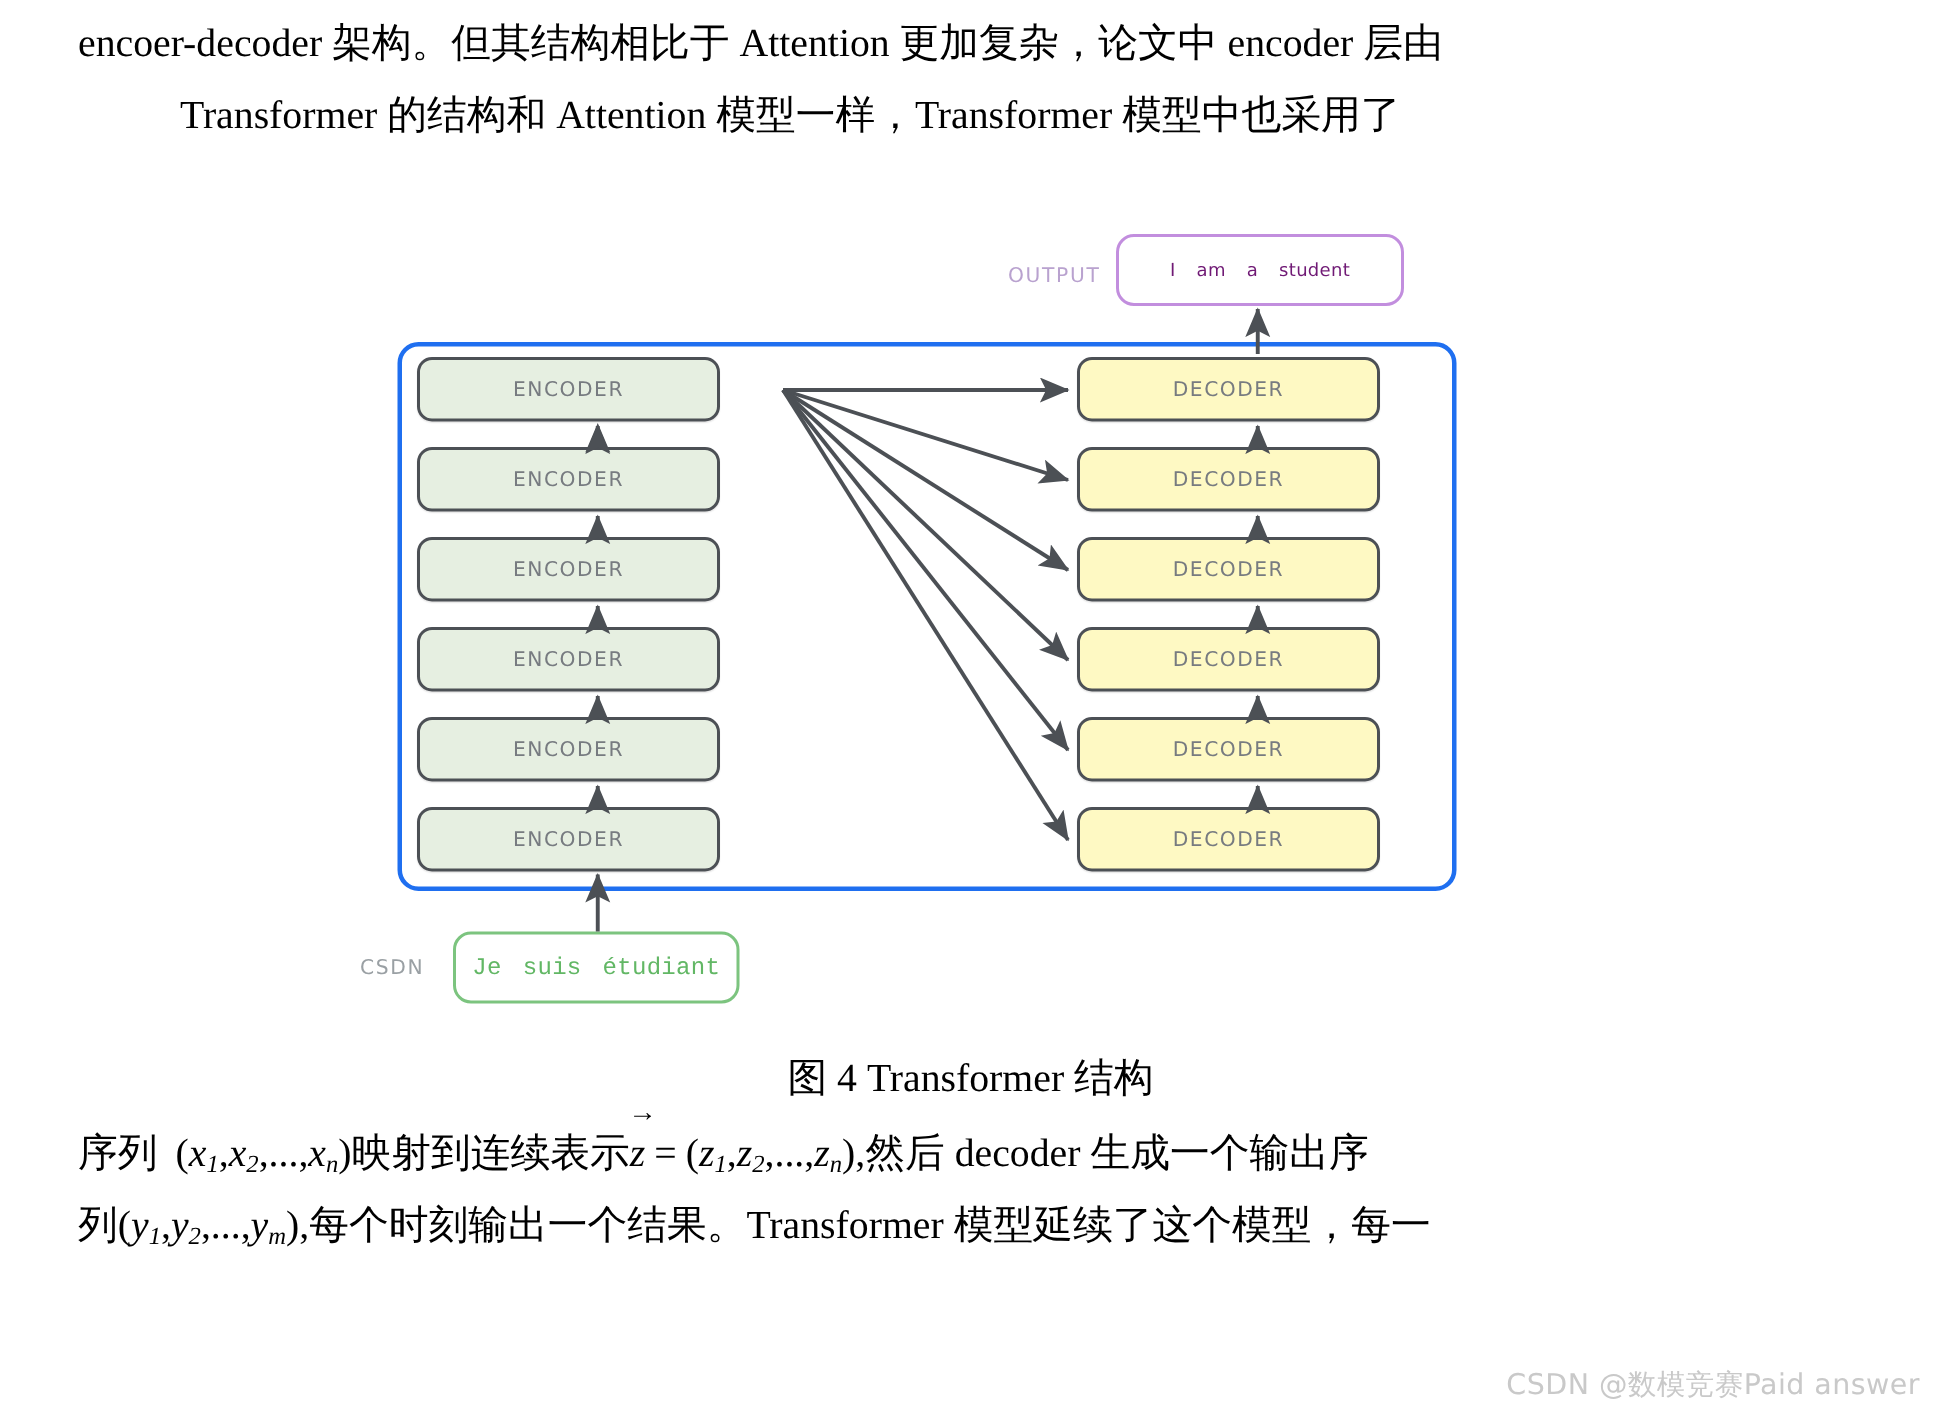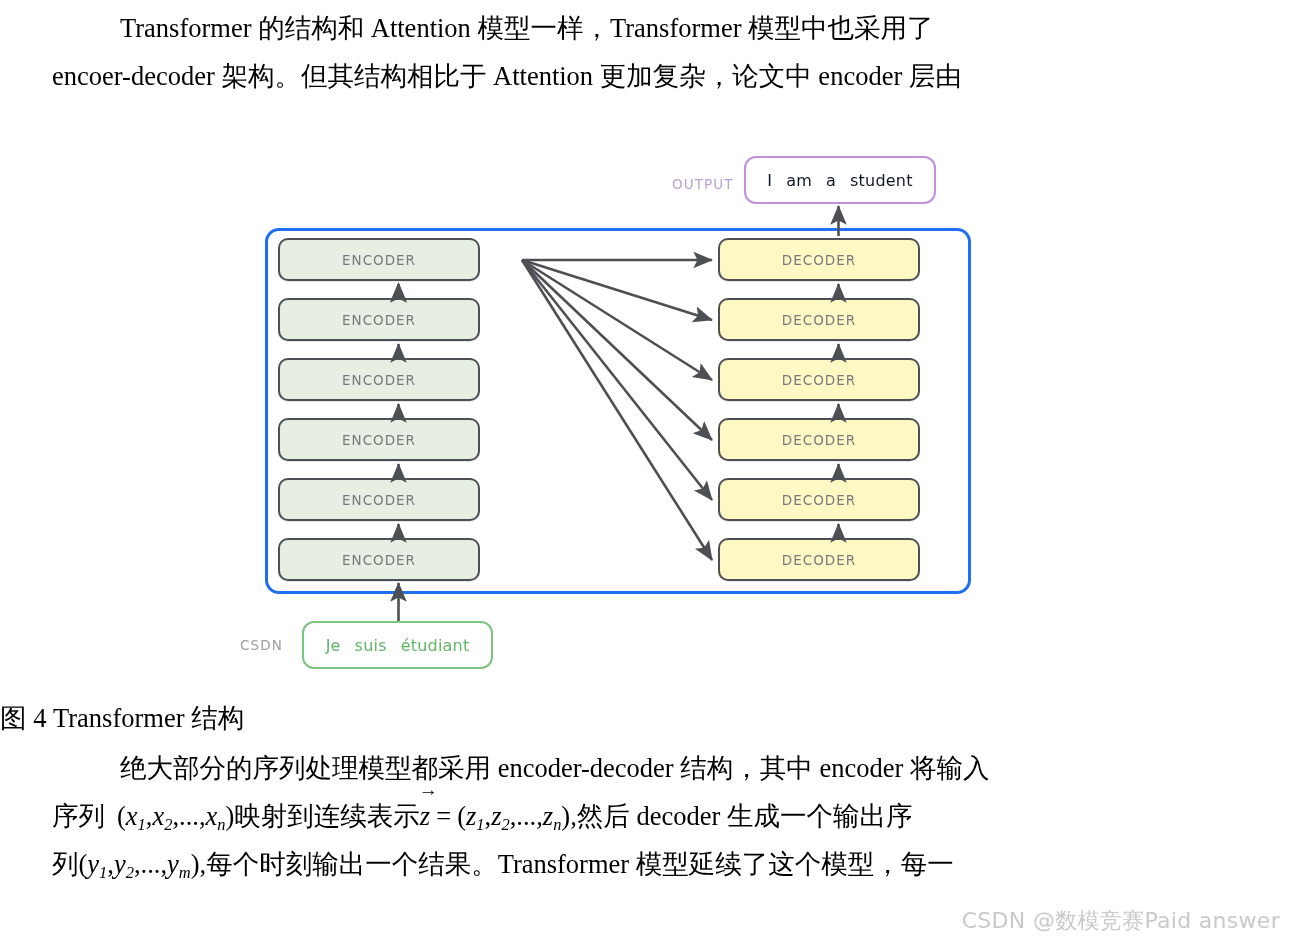--- a/index.html
+++ b/index.html
@@ -27,21 +27,21 @@
   .vecz{ position:relative; display:inline-block; font-style:italic; }
   .vecz .arw{
     position:absolute; left:-1px; top:-0.62em; width:1.05em;
     font-style:normal; font-size:0.72em; line-height:1; letter-spacing:-0.05em;
   }
   .sp{ display:inline-block; width:12px; }
   .sp-s{ display:inline-block; width:6px; }
 
   
   .caption{
-    position:absolute; left:0; top:700px; width:1294px; text-align:left;
+    position:absolute; left:0; top:700px; width:1294px; text-align:center;
     font-family:"Liberation Serif","DejaVu Serif",serif;
     font-size:26.5px; color:#000;
   }
 
   
   .figure{ position:absolute; left:0; top:0; width:1294px; height:700px; }
 
   .blue-box{
     position:absolute; left:265px; top:228px; width:706px; height:366px;
     border:3px solid #1f6ff0; border-radius:14px; background:transparent;
@@ -62,52 +62,52 @@
 
   .io-box{
     position:absolute; box-sizing:border-box;
     display:flex; align-items:center; justify-content:center;
     font-family:"DejaVu Sans","Liberation Sans",sans-serif;
   }
   .out-box{
     left:744px; top:156px; width:192px; height:48px;
     border:2.5px solid #c28ede; border-radius:12px; background:#ffffff;
   }
-  .out-box .txt{ color:#0f172a; font-size:16px; letter-spacing:0.2px;text-decoration:underline; }
+  .out-box .txt{ color:#701a75; font-size:12px; letter-spacing:0.2px;text-decoration:underline; }
   .in-box{
     left:302px; top:621px; width:191px; height:48px;
-    border:2.5px solid #7cc47f; border-radius:12px; background:#ffffff;
+    border:2.5px solid #7cc47f; border-radius:12px; background:#ffffff;font-family:Liberation Mono, monospace;
   }
   .in-box .txt{ color:#62b765; font-size:16px; letter-spacing:0.2px; }
   .io-box .txt .w{ display:inline-block; }
   .io-box .txt .g{ display:inline-block; width:14px; }
 
   .io-label{
     position:absolute;
     font-family:"DejaVu Sans","Liberation Sans",sans-serif;
     font-size:13.5px; letter-spacing:1.1px;
   }
   .out-label{ left:672px; top:176px; color:#b9a2cf; }
   .in-label{ left:240px; top:637px; color:#9aa0a4; }
 
   .svg-layer{ position:absolute; left:0; top:0; width:1294px; height:700px; pointer-events:none; }
 
   
   .watermark{
     position:absolute; right:14px; bottom:10px;
     font-family:"DejaVu Sans","Liberation Sans",sans-serif;
-    font-size:22px; color:#c9c9c9; letter-spacing:0.3px; white-space:nowrap;
+    font-size:19px; color:#c9c9c9; letter-spacing:0.3px; white-space:nowrap;
   }
 </style>
 </head>
 <body>
 
 <div class="para p-top">
+  <span class="line">encoer-decoder 架构。但其结构相比于 Attention 更加复杂，论文中 encoder 层由</span>
   <span class="line indent">Transformer 的结构和 Attention 模型一样，Transformer 模型中也采用了</span>
-  <span class="line">encoer-decoder 架构。但其结构相比于 Attention 更加复杂，论文中 encoder 层由</span>
 </div>
 
 <div class="figure">
 
   <div class="io-label out-label">OUTPUT</div>
   <div class="io-box out-box">
     <span class="txt">
       <span class="w">I</span><span class="g"></span><span class="w">am</span><span class="g"></span><span class="w">a</span><span class="g"></span><span class="w">student</span>
     </span>
   </div>
@@ -191,21 +191,20 @@
       <line x1="522" y1="260" x2="712" y2="500"></line>
       <line x1="522" y1="260" x2="712" y2="560"></line>
     </g>
   </svg>
 </div>
 
 <div class="caption">图 4 Transformer 结构</div>
 
 <div class="para p-bot">
 
-  <span class="line indent">绝大部分的序列处理模型都采用 encoder-decoder 结构，其中 encoder 将输入</span>
 
   <span class="line"><span>序列</span><span class="sp"></span><span class="lat">(</span><span class="mvar">x</span><sub>1</sub><span>,</span><span class="mvar">x</span><sub>2</sub><span>,...,</span><span class="mvar">x</span><sub>n</sub><span class="lat">)</span><span>映射到连续表示</span><span class="vecz"><span class="arw">→</span><span>z</span></span><span class="sp-s"></span><span>=</span><span class="sp-s"></span><span class="lat">(</span><span class="mvar">z</span><sub>1</sub><span>,</span><span class="mvar">z</span><sub>2</sub><span>,...,</span><span class="mvar">z</span><sub>n</sub><span class="lat">)</span><span>,然后 decoder 生成一个输出序</span></span>
 
   <span class="line"><span>列</span><span class="lat">(</span><span class="mvar">y</span><sub>1</sub><span>,</span><span class="mvar">y</span><sub>2</sub><span>,...,</span><span class="mvar">y</span><sub>m</sub><span class="lat">)</span><span>,每个时刻输出一个结果。Transformer 模型延续了这个模型，每一</span></span>
 
 </div>
 
 <div class="watermark">CSDN @数模竞赛Paid answer</div>
 
 </body></html>

